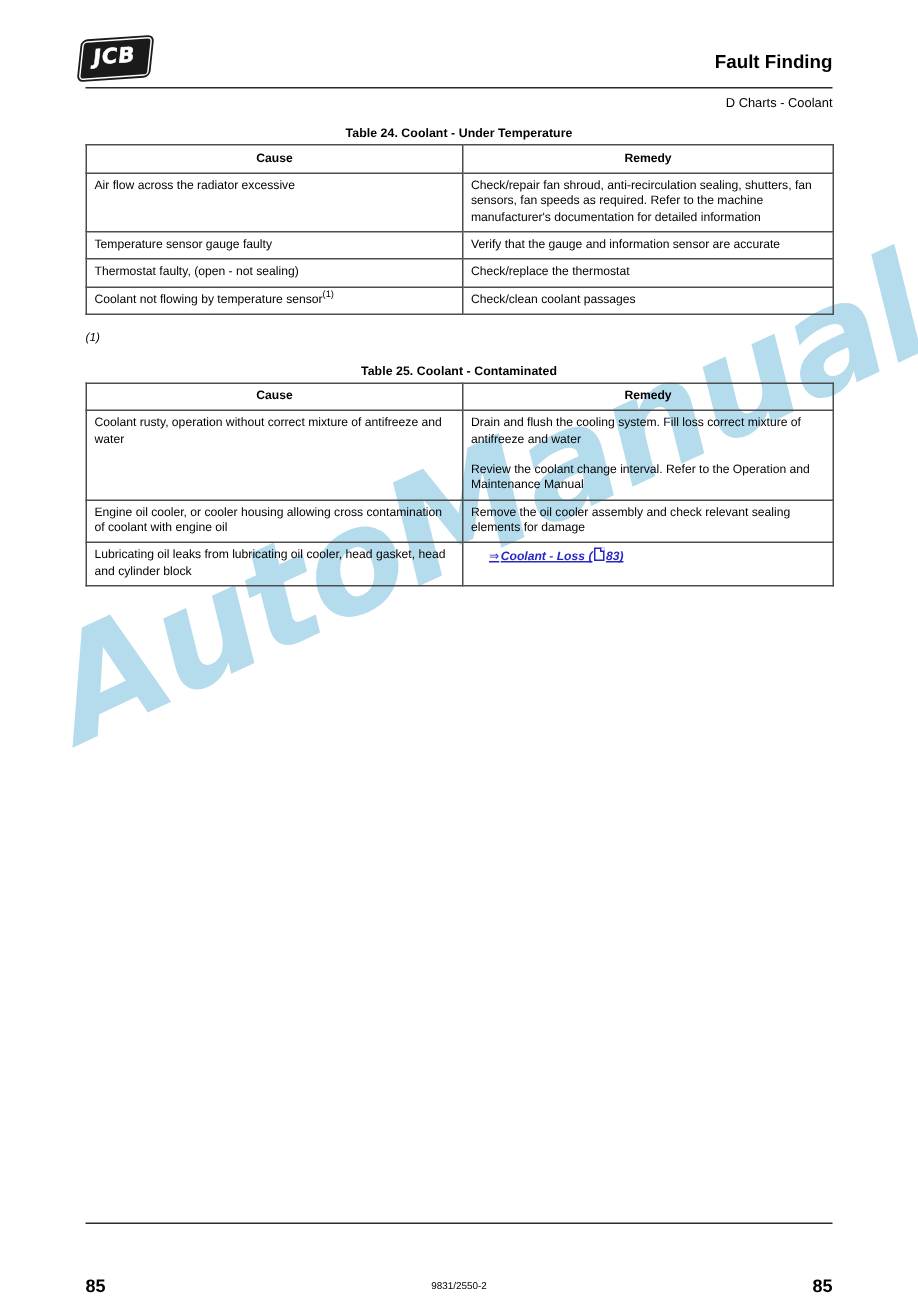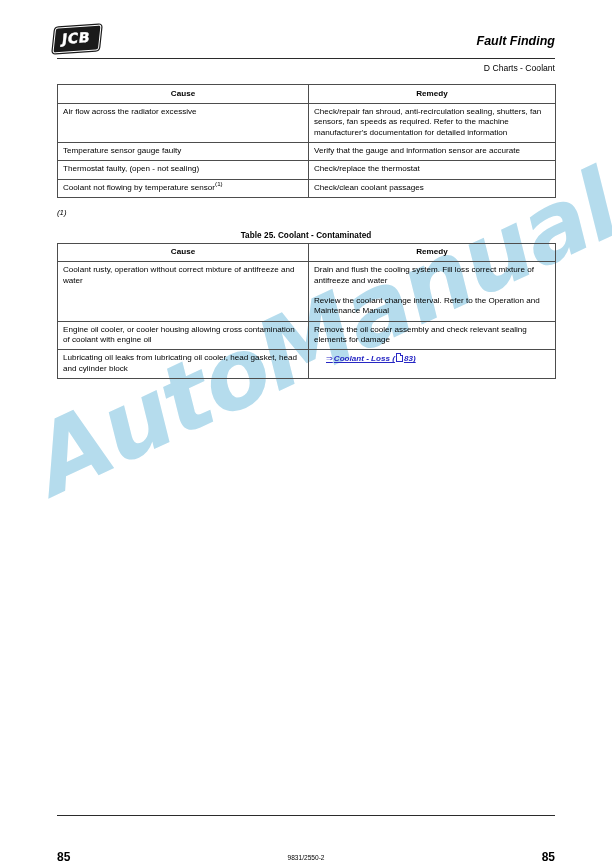--- a/index.html
+++ b/index.html
@@ -92,21 +92,20 @@
     transform: skewX(-10deg) rotate(-4deg);
     -webkit-text-stroke: 0.4px #ffffff;
   }
   .header-title {
     position: absolute;
     right: 0;
     top: 12px;
     font-size: 12.5px;
     font-weight: bold;
     text-align: right;
-    font-style: italic;
   }
   .header-rule {
     position: absolute;
     left: 57px;
     top: 58px;
     width: 498px;
     height: 0;
     border-top: 1.1px solid #2b2b2b;
     z-index: 10;
   }
@@ -267,20 +266,21 @@
       <div class="logo-shape"></div>
       <div class="logo-text">JCB</div>
     </div>
     <div class="header-title">Fault Finding</div>
   </div>
   <div class="header-rule"></div>
   <div class="header-sub">D Charts - Coolant</div>
 
   <div class="content">
 
+    <div class="table-caption">Table 24. Coolant - Under Temperature</div>
     <table class="ff">
       <colgroup>
           <col class="c-cause">
           <col class="c-remedy">
         </colgroup>
       <thead>
         <tr>
           <th>Cause</th>
           <th>Remedy</th>
         </tr>

